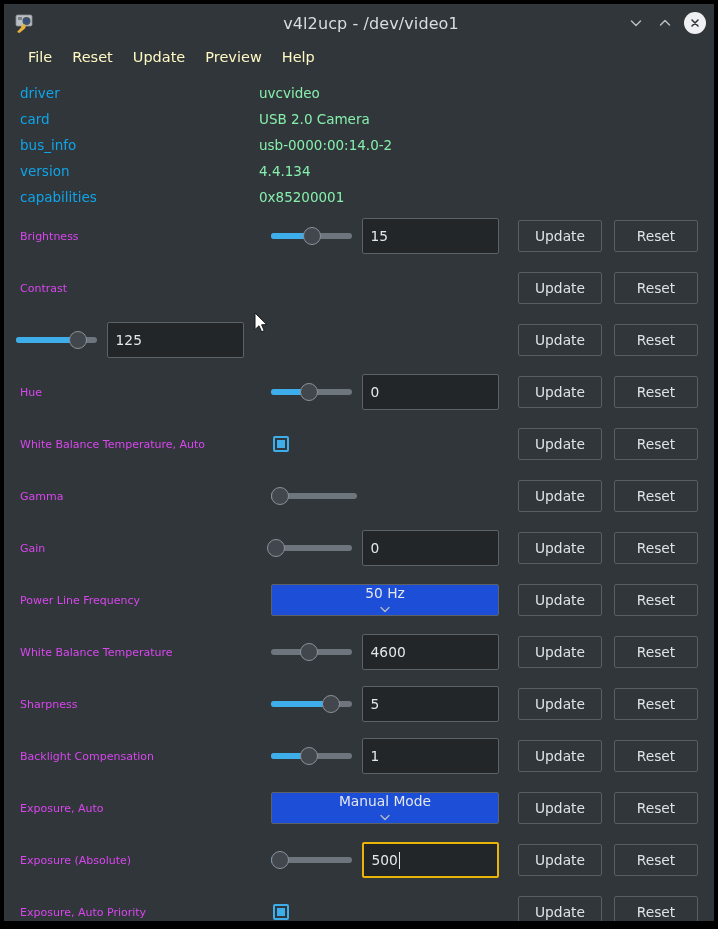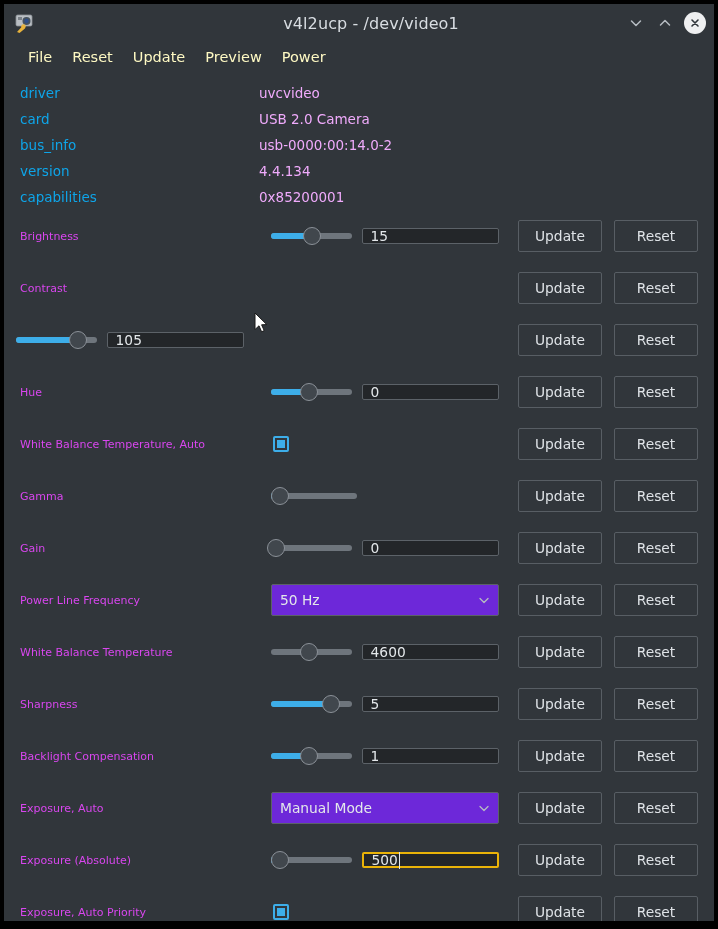--- a/index.html
+++ b/index.html
@@ -101,21 +101,21 @@
     align-items: center;
   }
   .info-key {
     width: 255px;
     padding-left: 16px;
     box-sizing: border-box;
     color: #0ea5e9;
     font-size: 13.5px;
   }
   .info-val {
-    color: #f0abfc;
+    color: #86efac;
     font-size: 13.5px;
   }
   
   .ctrl-row {
     display: flex;
     align-items: center;
     height: 52px;
   }
   .ctrl-label {
     width: 255px;
@@ -159,21 +159,21 @@
     width: 18px; height: 18px;
     border-radius: 50%;
     background: #41474d;
     border: 1.5px solid #8b9198;
     box-sizing: border-box;
     transform: translateX(-9px);
   }
   
   .num-input {
     width: 146px;
-    height: 16px;
+    height: 36px;
     margin-left: 10px;
     background: #232629;
     border: 1px solid #5c6268;
     border-radius: 2px;
     box-sizing: border-box;
     color: #e3e7ea;
     font-size: 13.8px;
     display: flex;
     align-items: center;
     padding-left: 8px;
@@ -187,30 +187,31 @@
     width: 1px;
     height: 17px;
     background: #e3e7ea;
     margin-left: 1px;
   }
   
   .dropdown {
     width: 240px;
     height: 32px;
     margin-left: 12px;
-    background: #6d28d9;
+    background: #1d4ed8;
     border: 1px solid #5c6268;
     border-radius: 2px;
     box-sizing: border-box;
     color: #e3e7ea;
     font-size: 13.8px;
     display: flex;
     align-items: center;
     padding: 0 8px;
     justify-content: space-between;
+    flex-direction: column;
   }
   .dropdown .chev { color: #b6bcc2; display: flex; }
   
   .checkbox {
     width: 16px; height: 16px;
     margin-left: 14px;
     border: 2px solid #3daee9;
     border-radius: 2px;
     box-sizing: border-box;
     background: #31363b;
@@ -286,21 +287,21 @@
           </svg>
       </div>
     </div>
   </div>
 
   <div class="menubar">
     <div class="menu-item">File</div>
     <div class="menu-item">Reset</div>
     <div class="menu-item">Update</div>
     <div class="menu-item">Preview</div>
-    <div class="menu-item">Power</div>
+    <div class="menu-item">Help</div>
   </div>
 
   <div class="content">
     <div id="info-block">
         <div class="info-row">
           <div class="info-key">driver</div>
           <div class="info-val">uvcvideo</div>
         </div>
         <div class="info-row">
           <div class="info-key">card</div>
@@ -345,21 +346,21 @@
           </div>
         </div>
         <div class="ctrl-row">
           <div class="ctrl-widget">
             <div class="slider">
               <div class="track"></div>
               <div class="fill" style="width:61.9px"></div>
               <div class="handle" style="left:61.9px"></div>
             </div>
             <div class="num-input">
-              <span>105</span>
+              <span>125</span>
             </div>
           </div>
           <div class="actions">
             <div class="btn">Update</div>
             <div class="btn">Reset</div>
           </div>
         </div>
         <div class="ctrl-row">
           <div class="ctrl-label">Hue</div>
           <div class="ctrl-widget">

